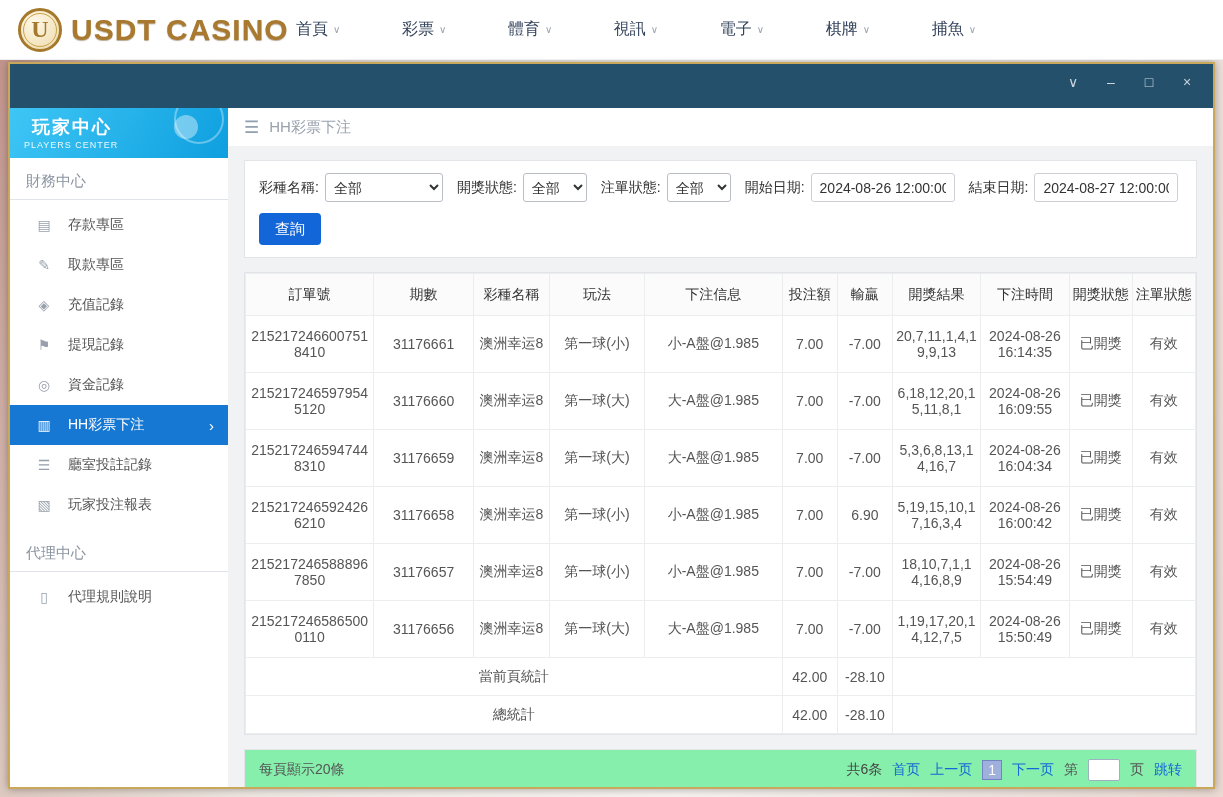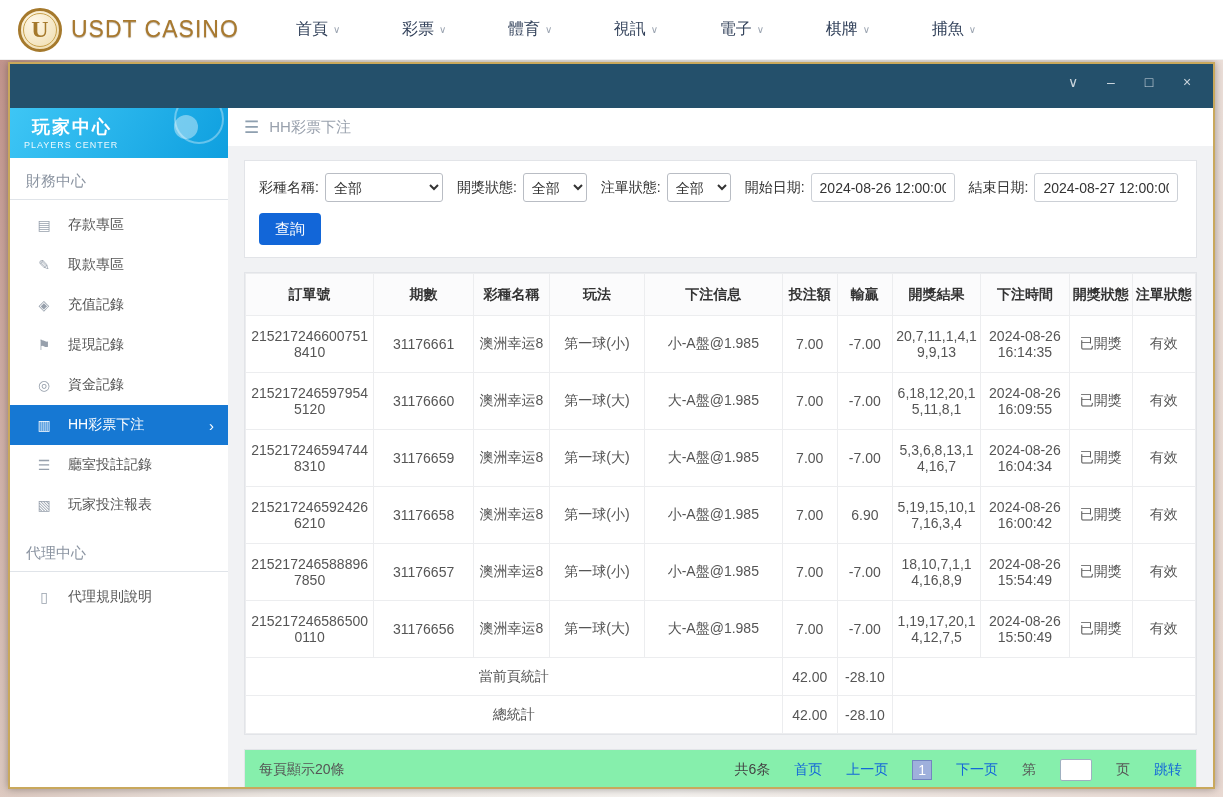--- a/index.html
+++ b/index.html
@@ -12,21 +12,21 @@
 
   
   .topbar { position:absolute; top:0; left:0; right:0; height:60px; background:#fff;
     display:flex; align-items:center; padding:0 18px; z-index:5; border-bottom:1px solid #f0f0f0; }
   .brand { display:flex; align-items:center; gap:9px; width:250px; }
   .logo-circle { width:44px; height:44px; border-radius:50%; border:3px solid #a5792c;
     background:radial-gradient(circle at 35% 30%, #fff8e8, #ecd9a8); position:relative;
     display:flex; align-items:center; justify-content:center; flex:none; }
   .logo-circle::after { content:""; position:absolute; inset:2px; border-radius:50%; border:1px solid #c9a24e; }
   .logo-u { font-family:"Liberation Serif", serif; font-weight:bold; font-size:24px; color:#a5792c; }
-  .brand-text { font-size:23px; font-weight:normal; color:#a8792f; letter-spacing:1px;
+  .brand-text { font-size:30px; font-weight:bold; color:#a8792f; letter-spacing:1px;
     text-shadow:0 1px 1px rgba(90,61,16,.45); white-space:nowrap; }
   .topnav { display:flex; width:680px; justify-content:space-between; margin-left:28px; }
   .nav-item { display:flex; align-items:center; gap:5px; font-size:16px; color:#33425b; cursor:pointer; }
   .nav-caret { font-size:10px; color:#9aa3b0; }
 
   
   .window { position:absolute; left:8px; top:62px; width:1207px; height:727px;
     border:2px solid #c9a85c; background:#f1f2f4; box-shadow:0 0 8px rgba(0,0,0,.35); }
   .titlebar { height:36px; background:#24506b; display:flex; justify-content:flex-end;
     align-items:center; gap:22px; padding-right:18px; color:#c9d4dc; }
@@ -69,29 +69,29 @@
   .f-select.wide { width:118px; }
   .f-select.narrow { width:64px; }
   .f-date { height:29px; width:144px; border:1px solid #ccd0d6; border-radius:3px;
     padding:0 8px; font-size:14px; color:#333; }
   .search-btn { margin-top:11px; background:#1266d8; color:#fff; border:none; border-radius:4px;
     height:32px; padding:0 16px; font-size:15px; cursor:pointer; }
 
   .table-card { margin-top:14px; background:#fff; border:1px solid #e2e4e8; }
   table { width:100%; border-collapse:collapse; table-layout:fixed; font-size:14px; color:#555; }
   th, td { border:1px solid #ecedef; text-align:center; vertical-align:middle; padding:6px 3px; overflow:hidden; }
-  th { height:42px; color:#333; font-weight:bold; background:#fbfbfc; padding:6px 1px; }
+  th { height:42px; color:#333; font-weight:normal; background:#fbfbfc; padding:6px 1px; }
   tbody tr.data-row { height:57px;margin-left:6px; }
   td.break { word-break:break-all; }
   tr.summary td { height:38px; }
 
   .footer-card { margin-top:14px; background:#86efac; border:1px solid #e2e4e8; height:42px;
     display:flex; align-items:center; justify-content:space-between; padding:0 14px;
     font-size:14px; color:#555; }
-  .pager { display:flex; align-items:center; gap:24px;justify-content:center; }
+  .pager { display:flex; align-items:center; gap:10px;justify-content:center; }
   .pager .plink { color:#1568d8; text-decoration:none; cursor:pointer; }
   .ptotal { color:#444; }
   .page-cur { min-width:18px; padding:1px 5px; background:#9fb0dc; border:1px solid #7385c0;
     color:#fff; text-align:center; }
   .goto-input { width:32px; height:22px; border:1px solid #9fb0c0; border-radius:2px; }
 </style>
 </head>
 <body>
 
 <div class="topbar">

